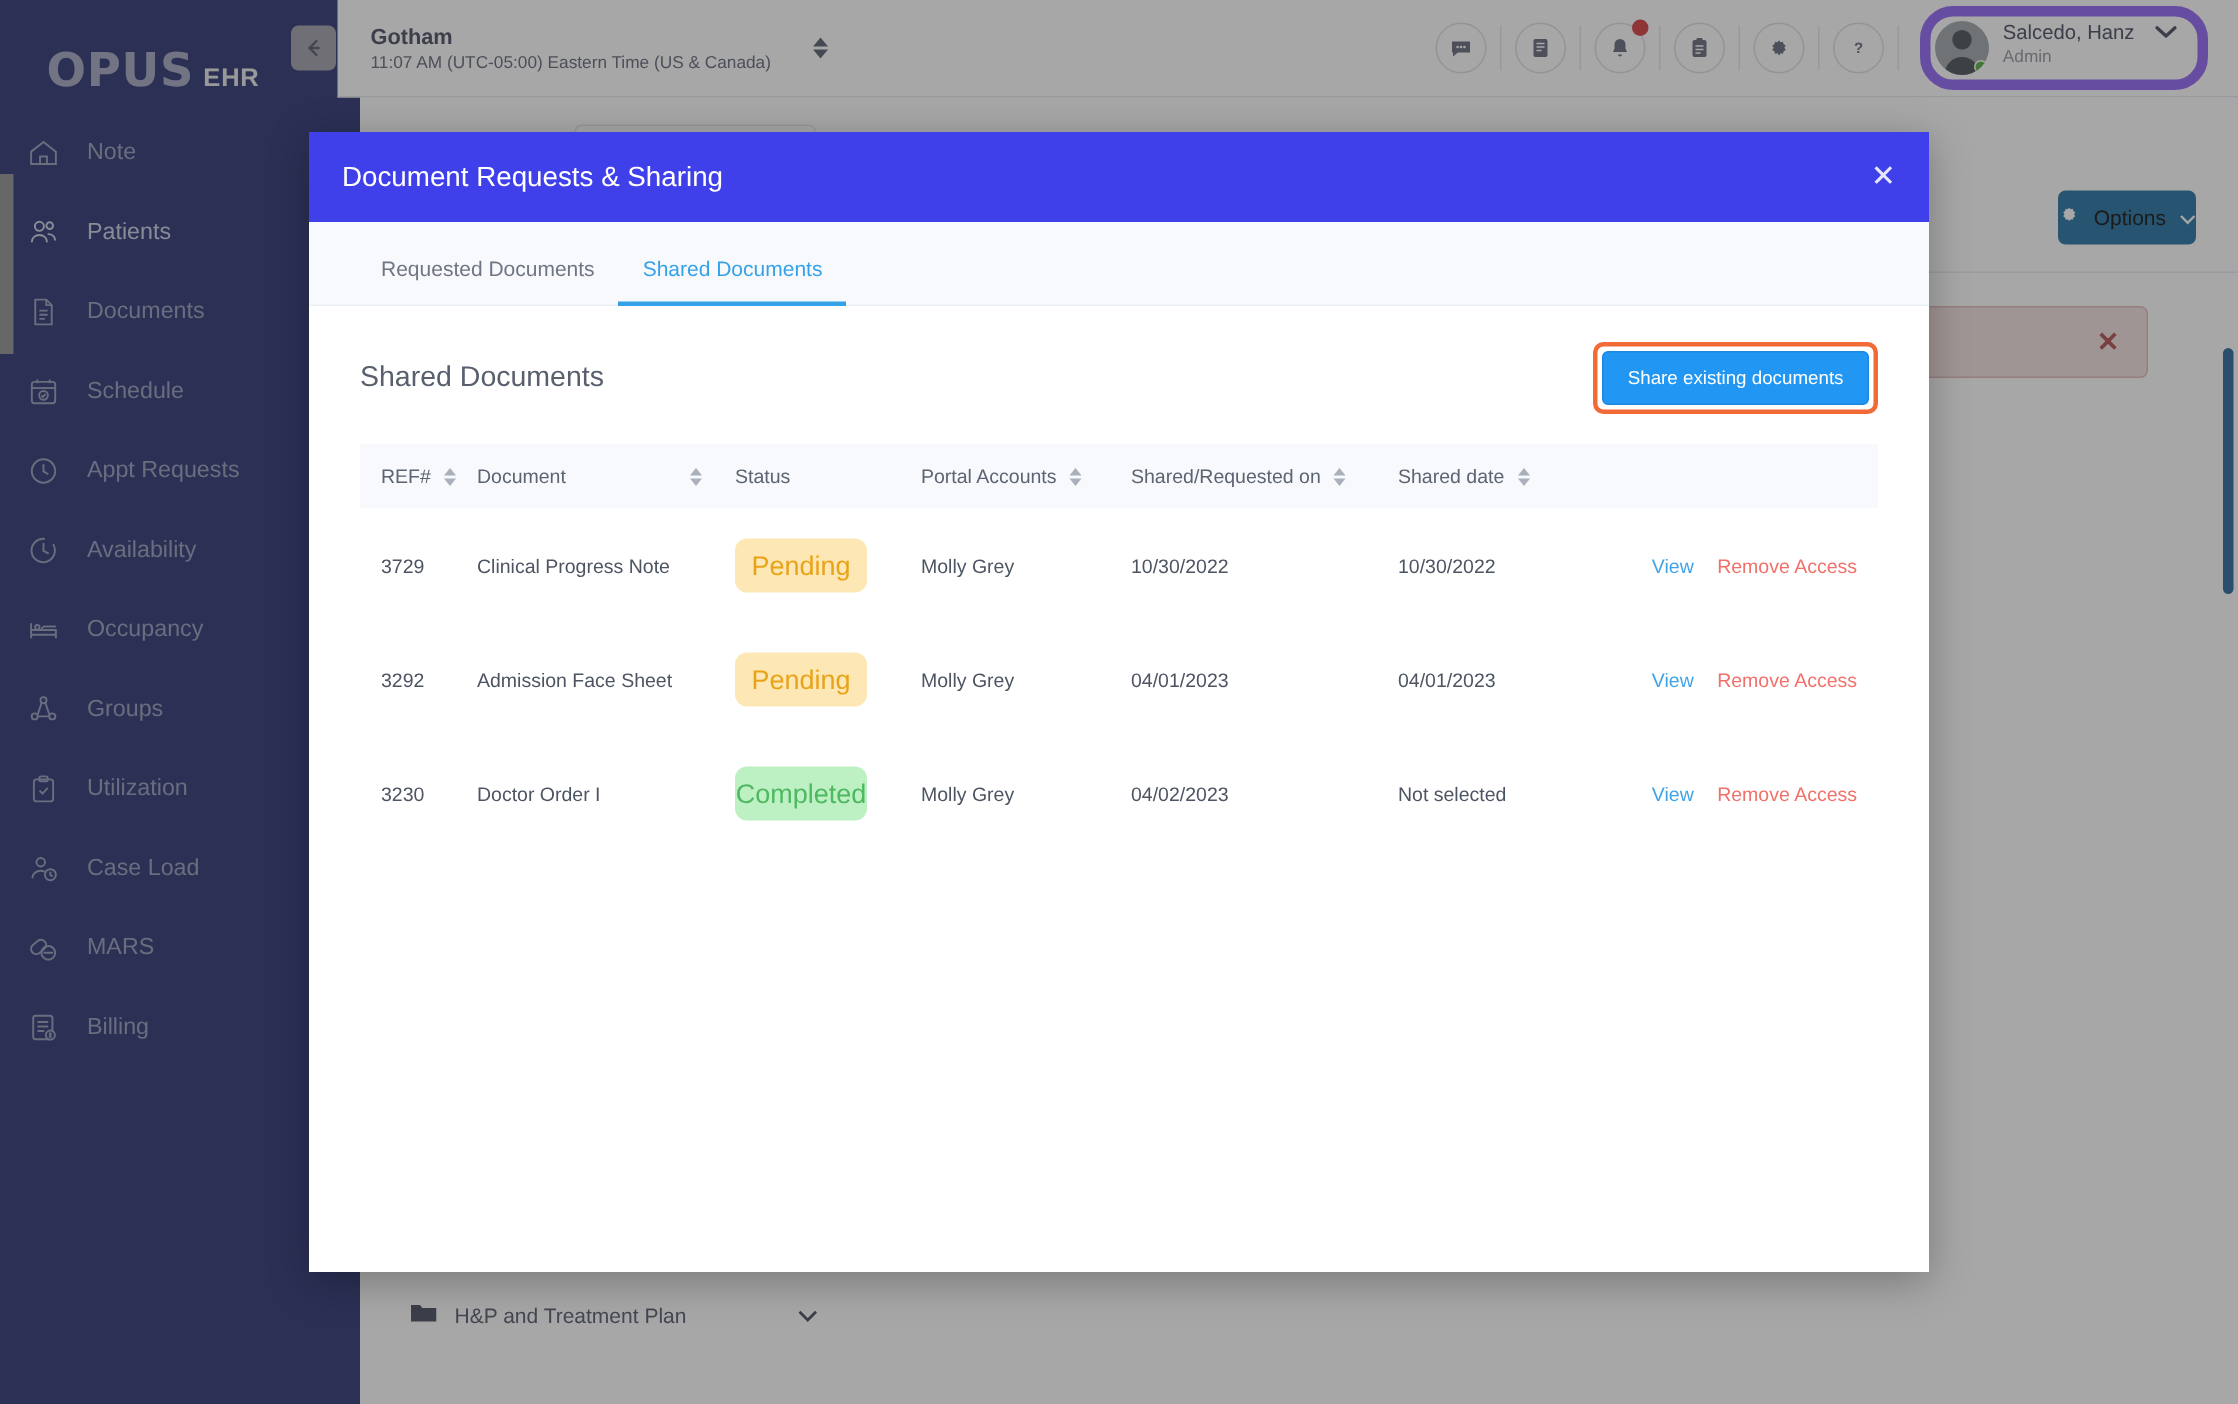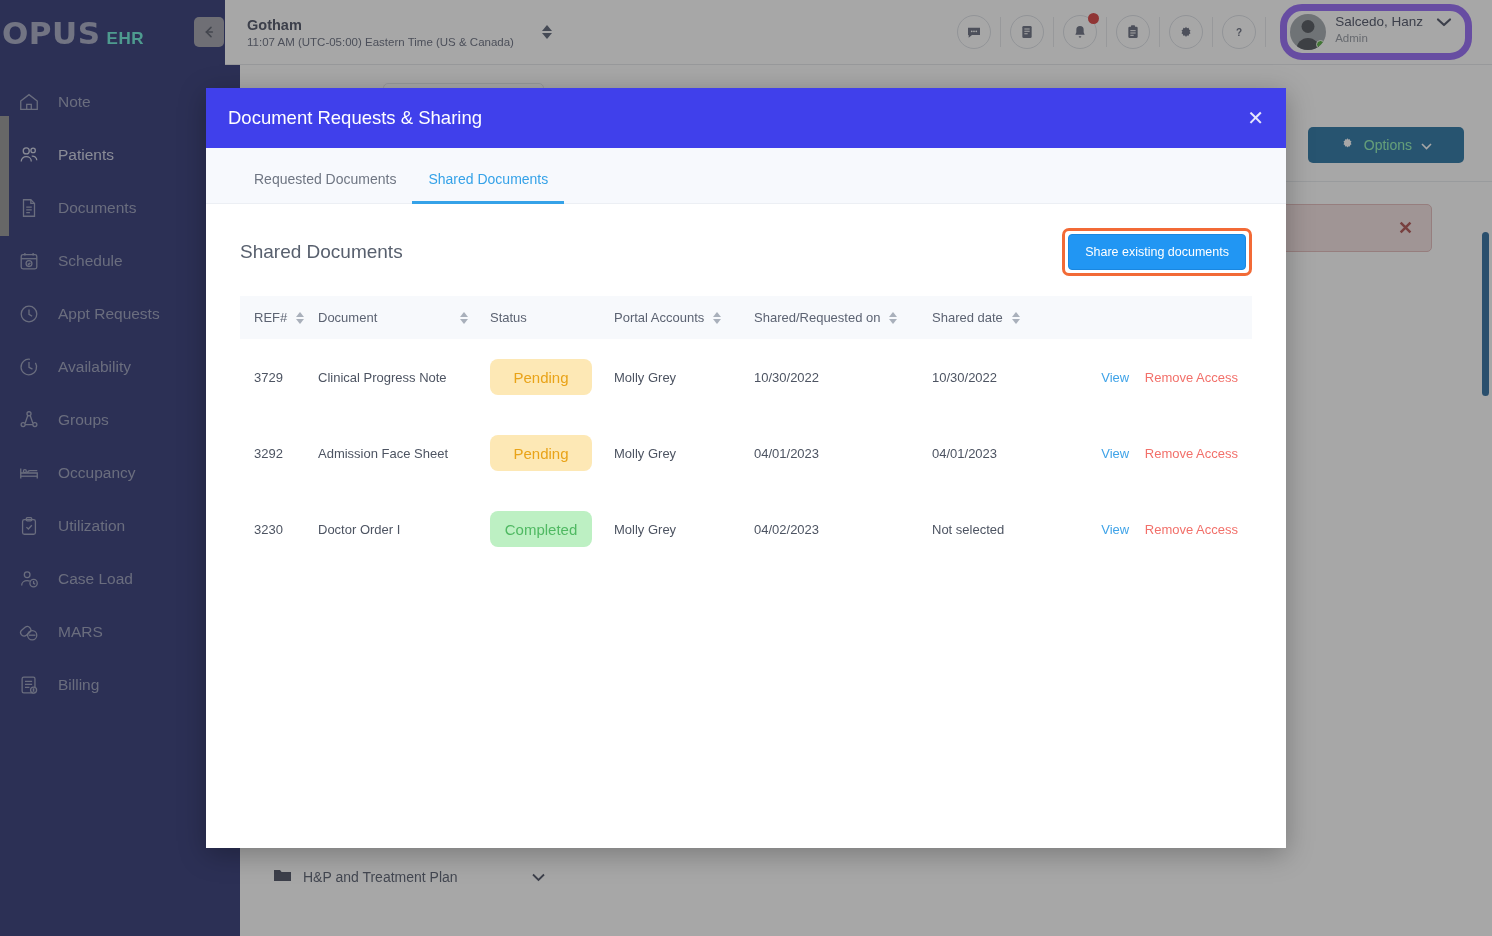--- a/index.html
+++ b/index.html
@@ -19,30 +19,30 @@
     position: absolute; left: 0; top: 116px; width: 9px; height: 120px;
     background: #8b8b8b; z-index: 40;
   }
 
   
   .sidebar {
     position: absolute; left: 0; top: 0; width: 240px; height: 936px;
     background: #20276b;
   }
   .logo-row {
-    height: 65px; display: flex; align-items: center; padding-left: 2px;
+    height: 65px; display: flex; align-items: flex-end; padding-left: 31px;
     position: relative;
   }
   .logo-mark { display: flex; align-items: baseline; }
   .logo-opus {
     font-size: 31px; font-weight: 700; letter-spacing: 0.5px;
     color: #9fa3bd; font-family: "DejaVu Sans", sans-serif;
   }
   .logo-ehr {
-    font-size: 17px; font-weight: 600; color: #5eead4;
+    font-size: 17px; font-weight: 600; color: #e5e5e5;
     margin-left: 6px; letter-spacing: 0.5px;
   }
   .collapse-btn {
     position: absolute; right: 16px; top: 17px;
     width: 30px; height: 30px; border-radius: 5px;
     background: #9a9aa5; display: flex; align-items: center; justify-content: center;
   }
   .collapse-btn svg { width: 16px; height: 16px; }
 
   .nav { margin-top: 10px; }
@@ -110,22 +110,22 @@
   .pill-row { display: flex; align-items: center; padding: 14px 20px 0 20px; height: 56px; }
   .pill {
     display: flex; align-items: center; gap: 8px;
     font-size: 13px; color: #44506a;
   }
   .pill.boxed { border: 1px solid #dfe3e8; border-radius: 5px; padding: 9px 14px; margin-left: 36px; }
   .pill .cir { width: 14px; height: 14px; border-radius: 50%; background: #2c6ea8; }
 
   .options-row { display: flex; justify-content: flex-end; padding: 6px 28px 0 0; }
   .options-btn {
-    background: #17699c; color: #86efac; border-radius: 5px;
-    font-size: 14px; padding: 9px 32px; display: flex; align-items: center; gap: 9px;
+    background: #17699c; color: #000000; border-radius: 5px;
+    font-size: 14px; padding: 9px 0; display: flex; align-items: center; gap: 9px;
   }
   .bg-divider { height: 1px; background: #e6e9ed; margin-top: 18px; }
   .alert-bar {
     margin: 22px 60px 0 40px; height: 48px; border-radius: 5px;
     background: #f2dede; border: 1px solid #e0b4b4;
     display: flex; align-items: center; justify-content: flex-end; padding-right: 18px;
   }
   .alert-bar .x { color: #a94442; font-size: 18px; font-weight: 700; }
 
   .two-col { display: flex; margin-top: 18px; }
@@ -220,22 +220,22 @@
   .col-ref  { width: 78px; padding-left: 14px !important; }
   .col-doc  { width: 172px; }
   .col-stat { width: 124px; }
   .col-acct { width: 140px; }
   .col-sro  { width: 178px; }
   .col-sdate{ width: 160px; }
   .col-act  { text-align: right; padding-right: 14px !important; }
 
   .badge {
     display: inline-flex; align-items: center; justify-content: center;
-    width: 102px; height: 36px; border-radius: 8px;
-    font-size: 15px;
+    width: 88px; height: 36px; border-radius: 8px;
+    font-size: 18px;
   }
   .badge.pending { background: #fde8b5; color: #e9a318; }
   .badge.completed { background: #bdf0c3; color: #4fb962; }
 
   .act-view { color: #3fa3e8; margin-right: 12px; }
   .act-remove { color: #f2706a; }
 
   .sort-ic { display: inline-flex; flex-direction: column; gap: 2px; }
   .sort-ic i { display: block; width: 0; height: 0; border-left: 4px solid transparent;
     border-right: 4px solid transparent; }
@@ -326,39 +326,39 @@
             <svg viewBox="0 0 24 24">
                 <path d="M19 7.5 a8.5 8.5 0 1 1 -6-3.9"></path>
                 <path d="M12 6.5 V12.3 L15.8 14.3"></path>
               </svg>
           </span>
           <span class="lbl">Availability</span>
         </div>
         <div class="nav-item">
           <span class="ico">
             <svg viewBox="0 0 24 24">
-                <circle cx="12" cy="5.2" r="2.2"></circle>
-                <circle cx="5.6" cy="17" r="2.2"></circle>
-                <circle cx="18.4" cy="17" r="2.2"></circle>
-                <path d="M7.8 15.6 L10.6 7.3 M13.4 7.3 L16.2 15.6 M7.8 17 H16.2"></path>
-              </svg>
-          </span>
-          <span class="lbl">Groups</span>
-        </div>
-        <div class="nav-item">
-          <span class="ico">
-            <svg viewBox="0 0 24 24">
                 <path d="M3 7 V18"></path>
                 <path d="M3 12 H21 V18"></path>
                 <path d="M3 15.5 H21"></path>
                 <circle cx="7.5" cy="10" r="1.6"></circle>
                 <path d="M10.5 12 c0-1.4 1.1-2.5 2.5-2.5 H21"></path>
               </svg>
           </span>
           <span class="lbl">Occupancy</span>
+        </div>
+        <div class="nav-item">
+          <span class="ico">
+            <svg viewBox="0 0 24 24">
+                <circle cx="12" cy="5.2" r="2.2"></circle>
+                <circle cx="5.6" cy="17" r="2.2"></circle>
+                <circle cx="18.4" cy="17" r="2.2"></circle>
+                <path d="M7.8 15.6 L10.6 7.3 M13.4 7.3 L16.2 15.6 M7.8 17 H16.2"></path>
+              </svg>
+          </span>
+          <span class="lbl">Groups</span>
         </div>
         <div class="nav-item">
           <span class="ico">
             <svg viewBox="0 0 24 24">
                 <rect x="5" y="5" width="14" height="16" rx="2"></rect>
                 <rect x="9" y="2.8" width="6" height="3.6" rx="1.2"></rect>
                 <path d="M9.2 13.2 l2.1 2.1 3.8-4.1"></path>
               </svg>
           </span>
           <span class="lbl">Utilization</span>

